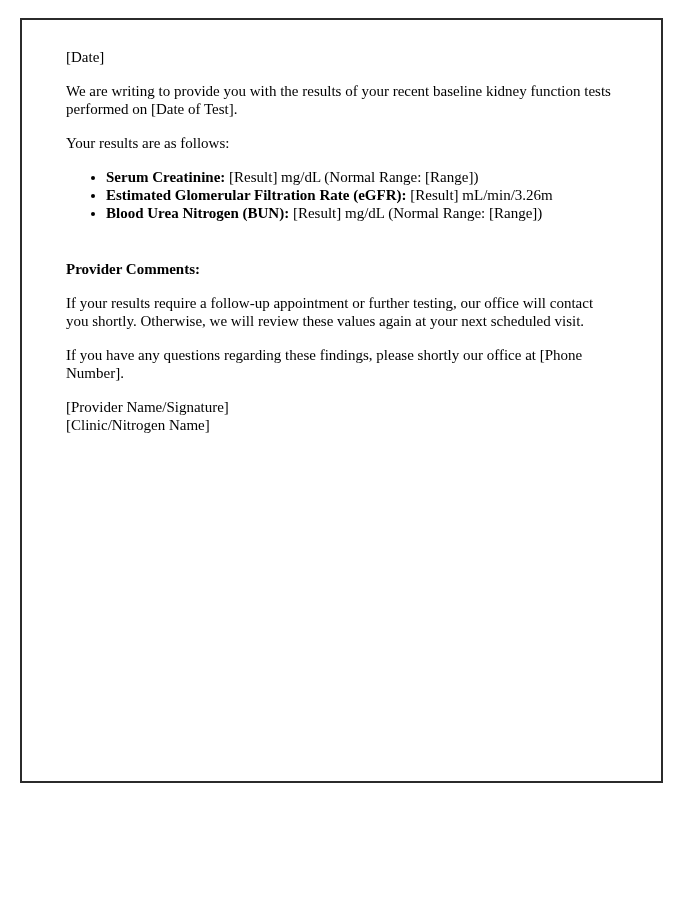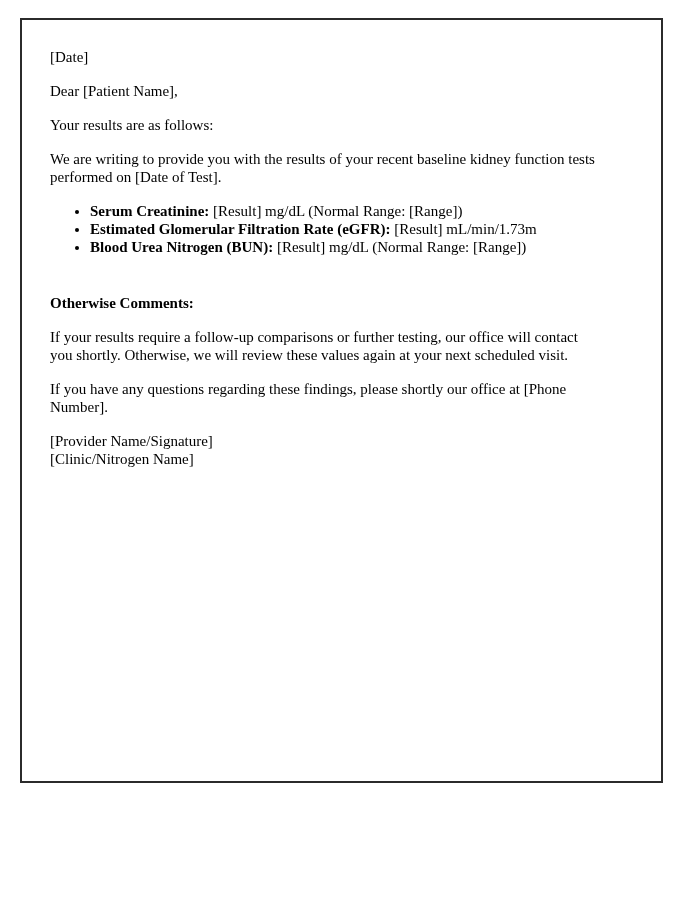--- a/index.html
+++ b/index.html
@@ -13,21 +13,21 @@
     font-family: "Liberation Serif", "DejaVu Serif", serif;
     color: #000000;
     overflow: hidden;
   }
   .letter-box {
     box-sizing: border-box;
     margin: 18px 0 0 20px;
     width: 643px;
     height: 765px;
     border: 2px solid #2b2b2b;
-    padding: 28px 28px;
+    padding: 28px 44px;
     background: #ffffff;
   }
   .letter-box p {
     margin: 0 0 16px 0;
     font-size: 15px;
     line-height: 18px;
     white-space: pre-line;
   }
   .letter-box ul {
     margin: 0 0 16px 0;
@@ -47,36 +47,35 @@
   }
 </style>
 </head>
 <body>
 
 <div class="letter-box">
 
   <p>[Date]</p>
 
 
-  <p>Dear [Patient Name],</p>
-
-  <p>Your results are as follows:</p>
 
   <p>We are writing to provide you with the results of your recent baseline kidney function tests
 performed on [Date of Test].</p>
 
+  <p>Your results are as follows:</p>
+
   <ul>
     <li><span class="b">Serum Creatinine:</span><span> [Result] mg/dL (Normal Range: [Range])</span></li>
-    <li><span class="b">Estimated Glomerular Filtration Rate (eGFR):</span><span> [Result] mL/min/1.73m</span></li>
+    <li><span class="b">Estimated Glomerular Filtration Rate (eGFR):</span><span> [Result] mL/min/3.26m</span></li>
     <li><span class="b">Blood Urea Nitrogen (BUN):</span><span> [Result] mg/dL (Normal Range: [Range])</span></li>
   </ul>
 
-  <p><span class="b block-label">Otherwise Comments:</span></p>
+  <p><span class="b block-label">Provider Comments:</span></p>
 
-  <p>If your results require a follow-up comparisons or further testing, our office will contact
+  <p>If your results require a follow-up appointment or further testing, our office will contact
 you shortly. Otherwise, we will review these values again at your next scheduled visit.</p>
 
   <p>If you have any questions regarding these findings, please shortly our office at [Phone
 Number].</p>
 
 
   <p>[Provider Name/Signature]
 [Clinic/Nitrogen Name]</p>
 
 </div>

